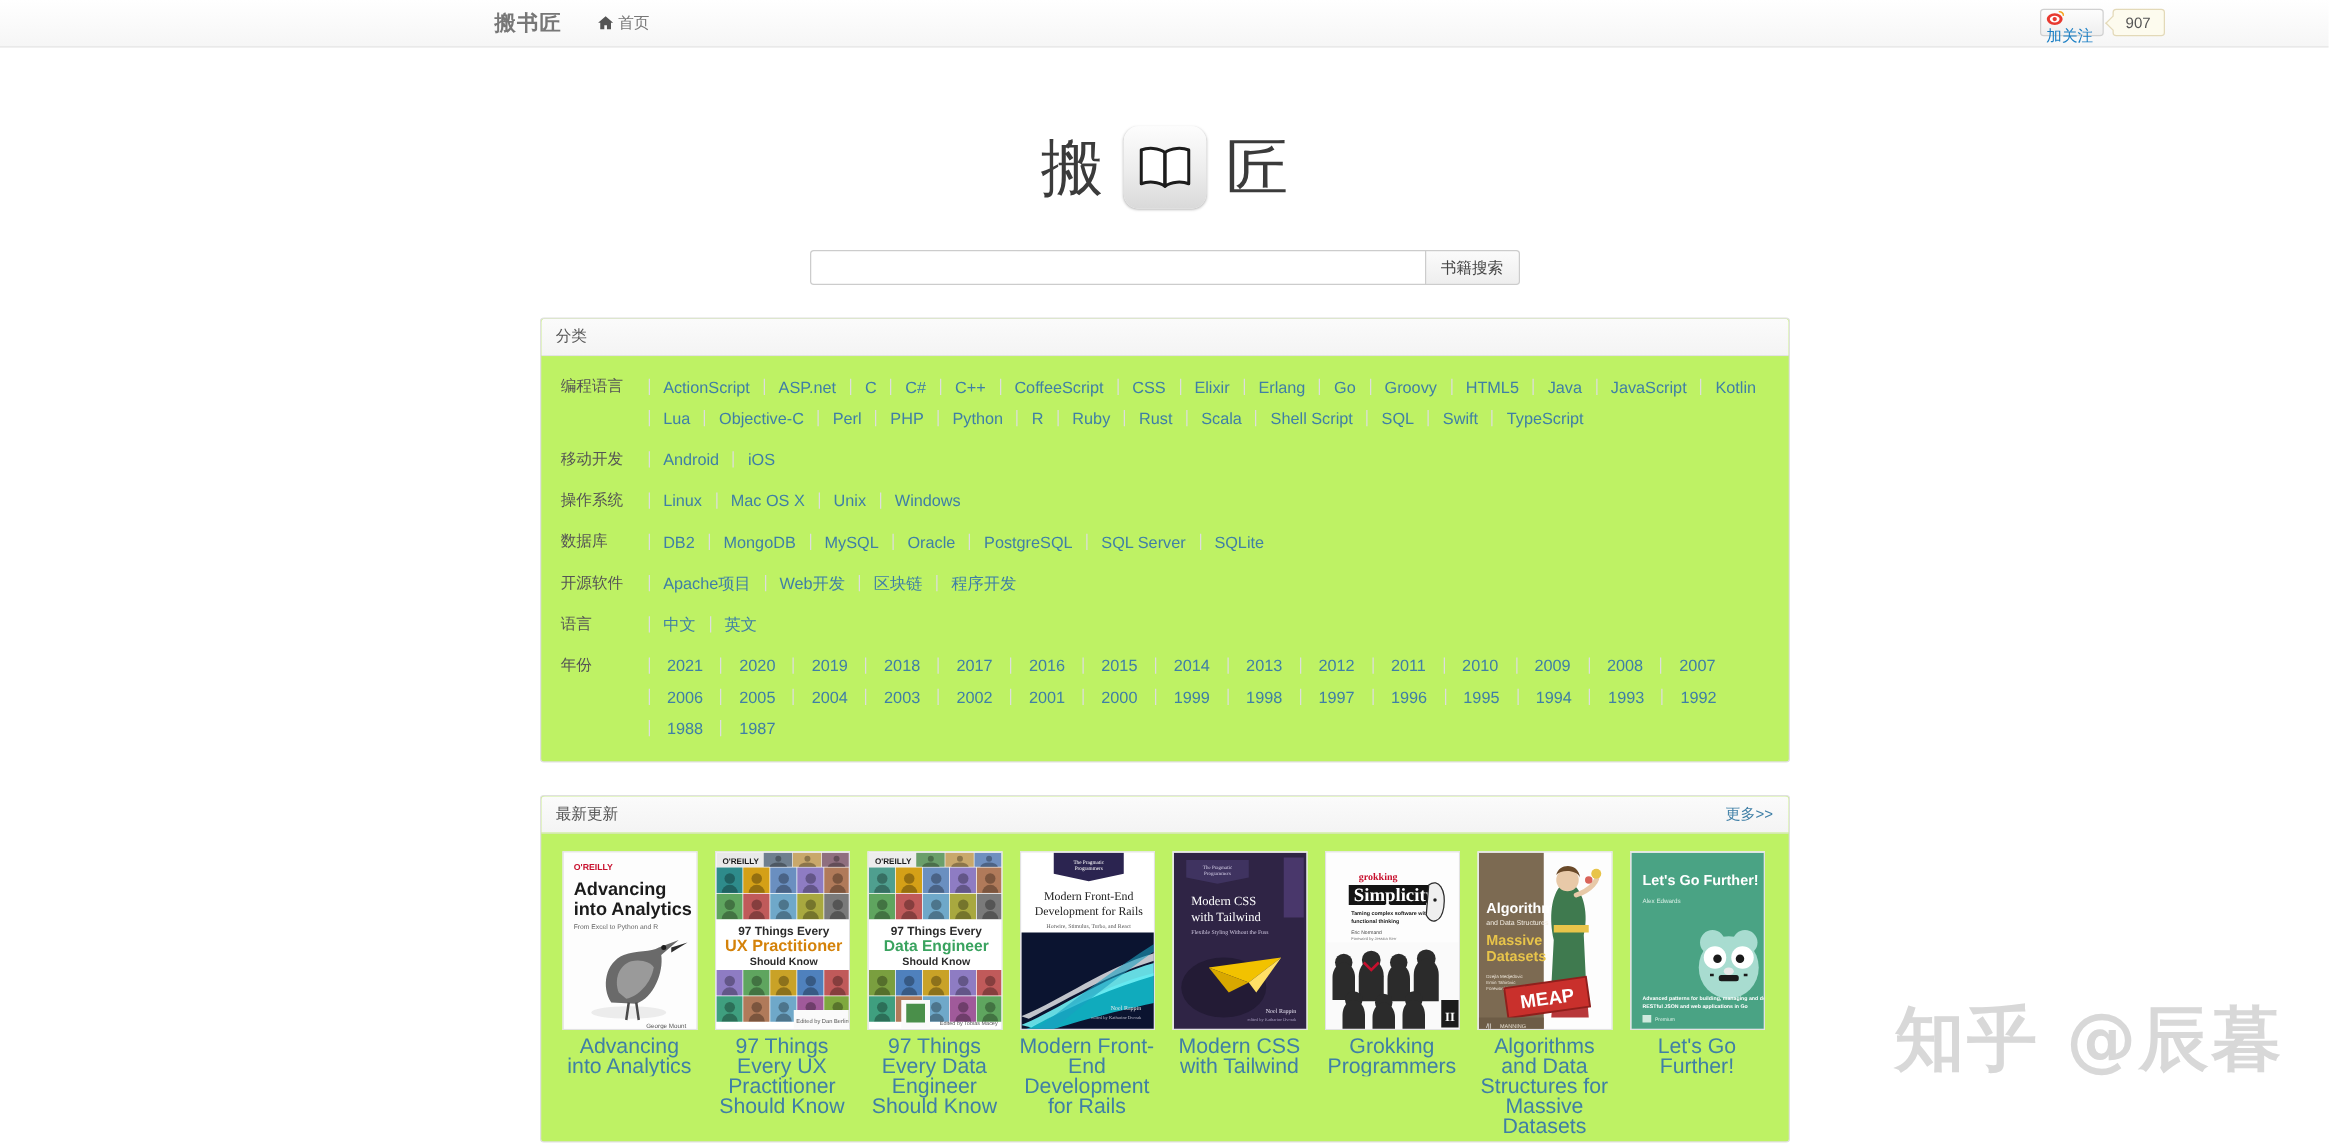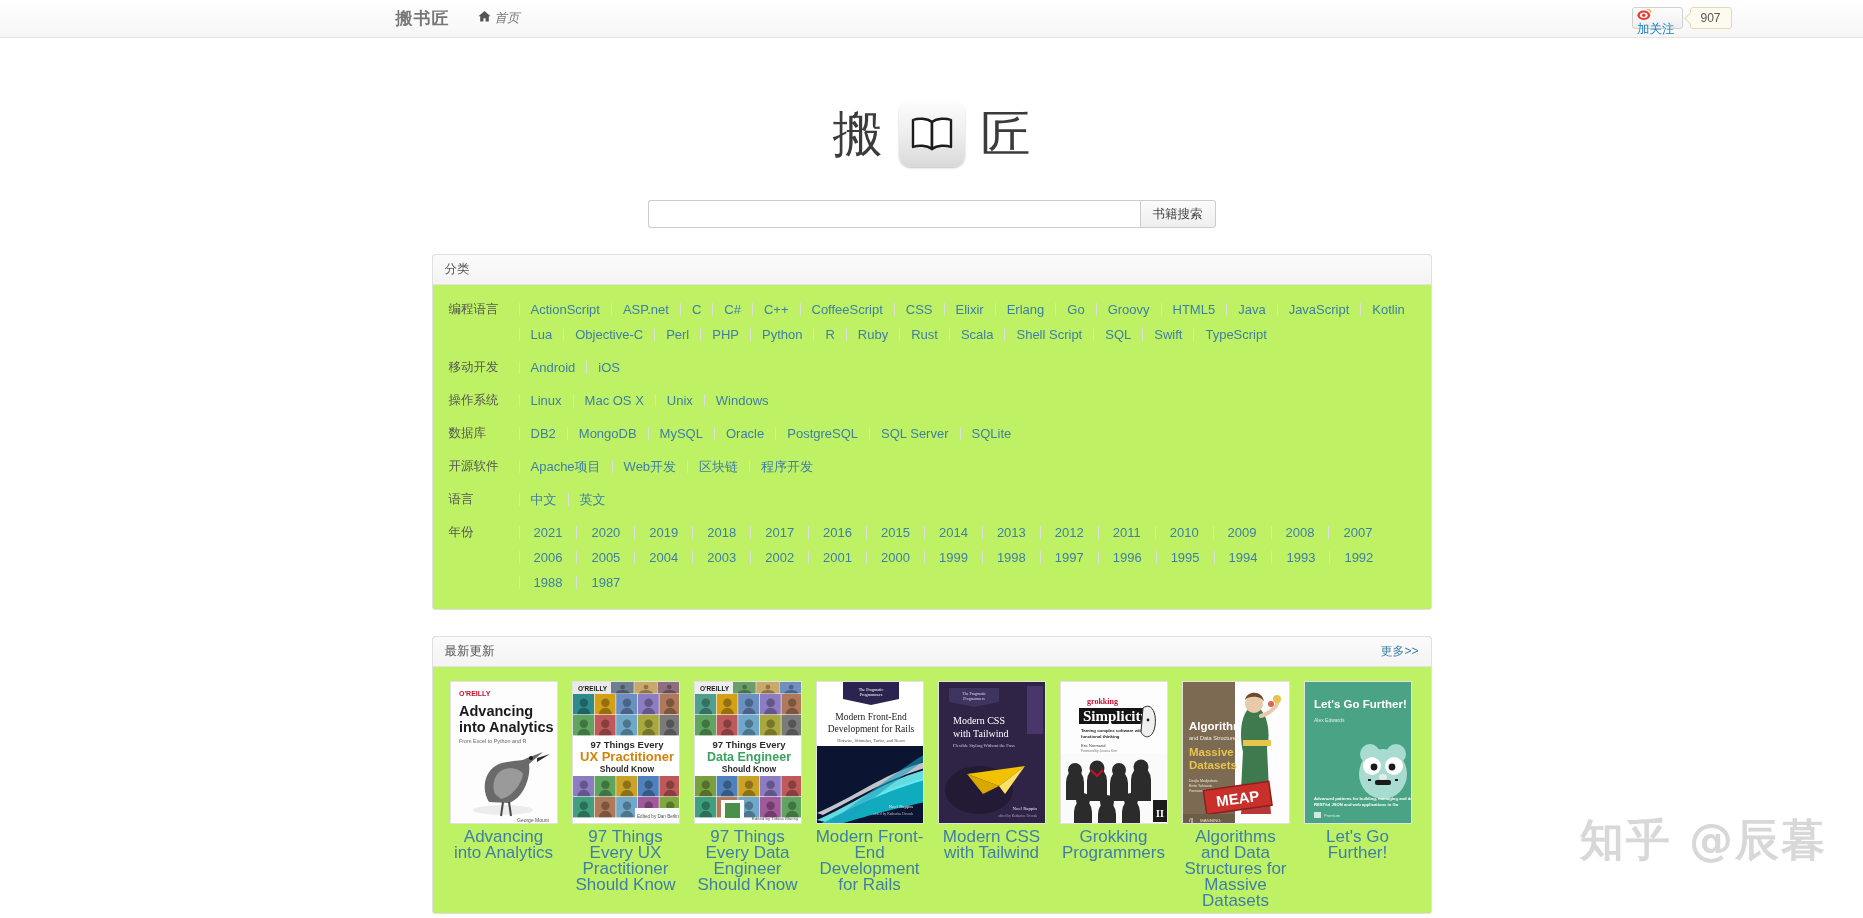--- a/index.html
+++ b/index.html
@@ -34,22 +34,22 @@
   .brand{
     font-size:17px;
     font-weight:bold;
     color:#777;
     letter-spacing:1px;
     margin-left:-36px;
     text-align:center;
   }
   .nav-links{ display:flex; align-items:center; margin-left:28px; }
   .nav-link{
-    display:flex; 
-    color:#777; font-size:12.5px; text-decoration:none;font-style:italic;
+    display:flex; align-items:center;
+    color:#777; font-size:12.5px; text-decoration:none;
   }
   .home-icon{
     width:13px;height:13px;margin-right:4px;display:inline-block;
   }
   .follow-wrap{
     position:absolute; right:-300px; top:7px;
     display:flex; align-items:center;
   }
   .follow-btn{
     display:flex;align-items:flex-start;
@@ -226,21 +226,21 @@
     margin-top:5px;
     text-align:center;
     line-height:16px;
     overflow:hidden;
   }
 
   
   .watermark{
     position:absolute;
     right:36px; bottom:48px;
-    font-size:44px;
+    font-size:56px;
     color:#d8d8d8;
     font-weight:bold;
     letter-spacing:2px;
     font-family:"DejaVu Sans","Liberation Sans",sans-serif;
     user-select:none;
     white-space:nowrap;
   }
 </style>
 </head>
 <body>

